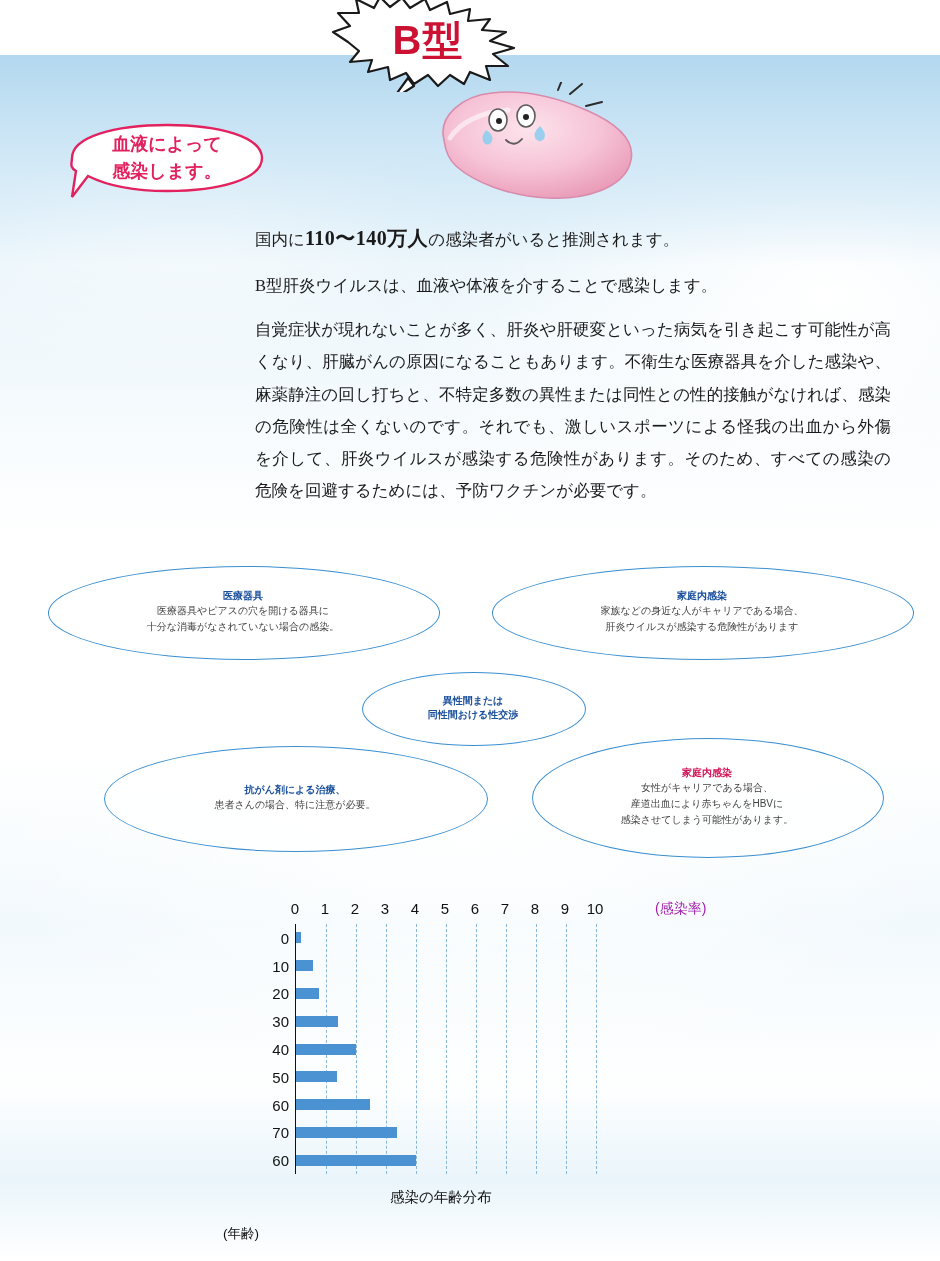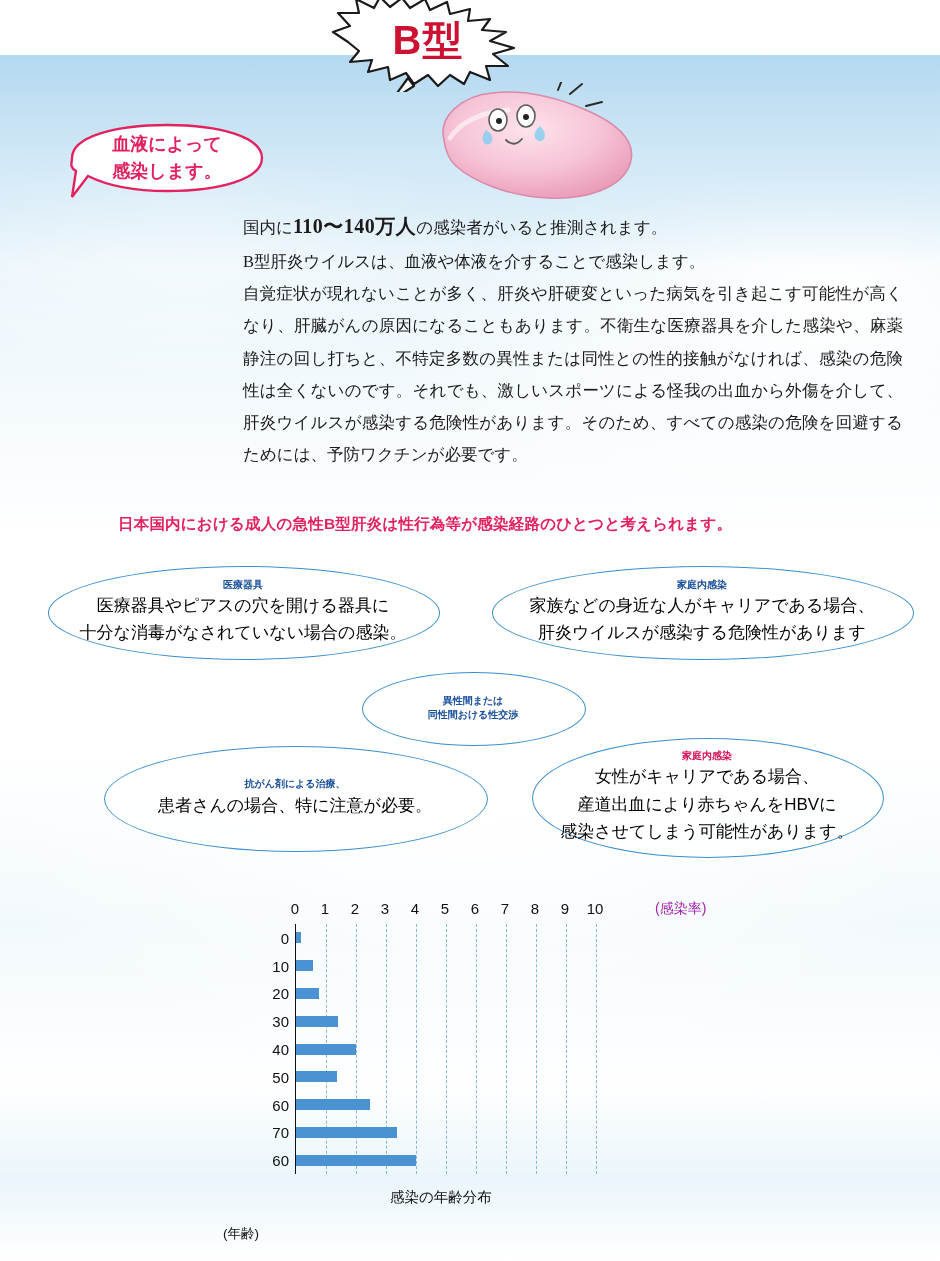--- a/index.html
+++ b/index.html
@@ -55,21 +55,21 @@
   }
 
   
   .body-text{
     position:absolute;left:243px;top:207px;width:660px;
     font-family:"Liberation Serif","DejaVu Serif",serif;
     font-size:16.5px;line-height:1.95;color:#1a1a1a;
     text-align:justify;
   }
   .body-text .lead-num{font-weight:bold;font-size:20px;letter-spacing:.5px;}
-  .body-text p{margin:0;}
+  .body-text p{margin:12px;}
 
   
   .pink-head{
     position:absolute;left:118px;top:514px;width:760px;
     color:#e2225f;font-size:15.5px;font-weight:bold;letter-spacing:.2px;
   }
 
   
   .route{position:absolute;}
   .route .el{
@@ -78,21 +78,21 @@
     background:rgba(255,255,255,0.72);
     box-shadow:0 0 0 1px rgba(255,255,255,0.6) inset;
   }
   .route .inner{
     position:absolute;left:0;top:0;width:100%;height:100%;
     display:flex;flex-direction:column;align-items:center;justify-content:center;
     text-align:center;
   }
   .route .ttl{color:#1a4f9c;font-weight:bold;font-size:10px;line-height:1.45;}
   .route .ttl.red{color:#d4145a;}
-  .route .ln{color:#000000;font-size:17px;line-height:1.6;}
+  .route .ln{color:#404040;font-size:10px;line-height:1.6;}
 
   #route-devices{left:48px;top:566px;width:390px;height:92px;}
   #route-family{left:492px;top:566px;width:420px;height:92px;}
   #route-sexual{left:362px;top:672px;width:222px;height:72px;}
   #route-anticancer{left:104px;top:746px;width:382px;height:104px;}
   #route-mother{left:532px;top:738px;width:350px;height:118px;}
 
   
   .chart-area{position:absolute;left:215px;top:900px;width:520px;height:310px;}
   .chart-top-label{
@@ -172,21 +172,20 @@
       <span>感染します。</span>
     </div>
   </div>
 
   <div class="body-text">
     <p><span>国内に</span><span class="lead-num">110〜140万人</span><span>の感染者がいると推測されます。</span></p>
     <p>B型肝炎ウイルスは、血液や体液を介することで感染します。</p>
     <p>自覚症状が現れないことが多く、肝炎や肝硬変といった病気を引き起こす可能性が高くなり、肝臓がんの原因になることもあります。不衛生な医療器具を介した感染や、麻薬静注の回し打ちと、不特定多数の異性または同性との性的接触がなければ、感染の危険性は全くないのです。それでも、激しいスポーツによる怪我の出血から外傷を介して、肝炎ウイルスが感染する危険性があります。そのため、すべての感染の危険を回避するためには、予防ワクチンが必要です。</p>
   </div>
 
-  <div class="pink-head">日本国内における成人の急性B型肝炎は性行為等が感染経路のひとつと考えられます。</div>
 
   <div class="route" id="route-devices">
     <div class="el"></div>
     <div class="inner">
       <div class="ttl">医療器具</div>
       <div class="ln">医療器具やピアスの穴を開ける器具に</div>
       <div class="ln">十分な消毒がなされていない場合の感染。</div>
     </div>
   </div>
 

